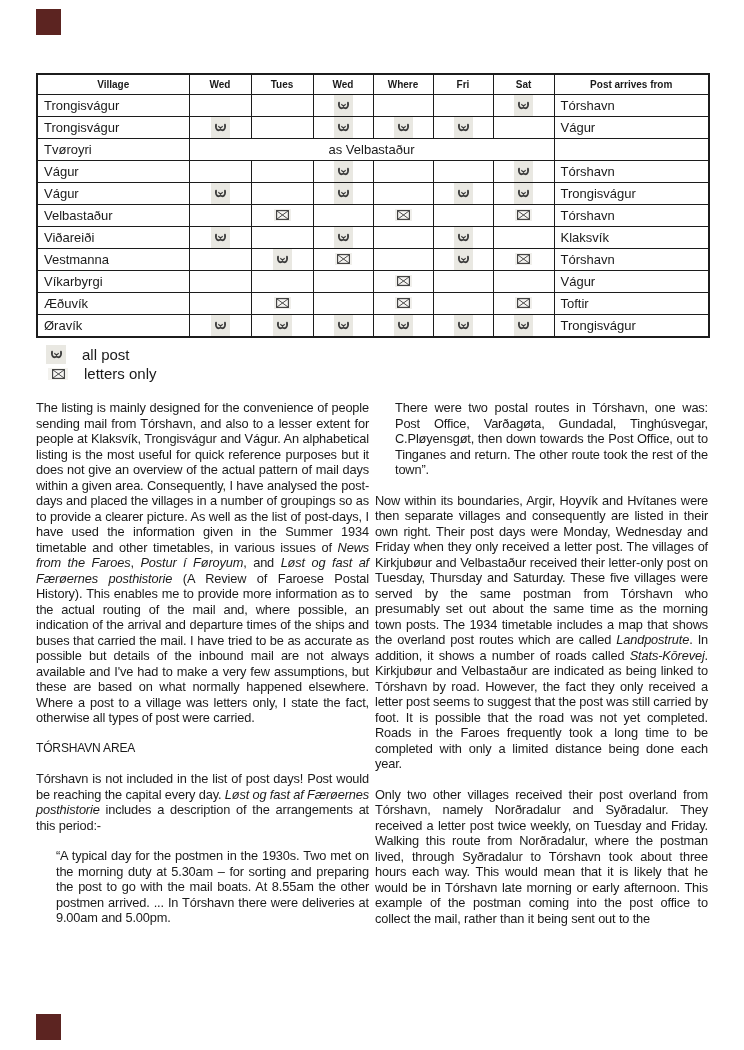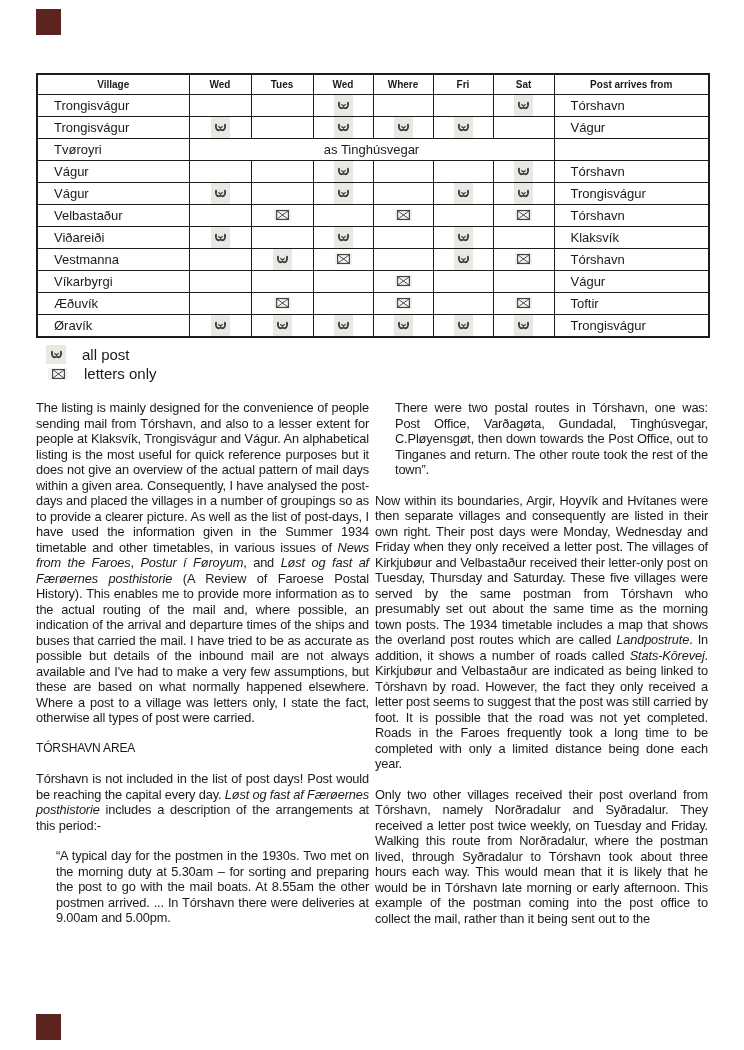--- a/index.html
+++ b/index.html
@@ -11,21 +11,21 @@
   .corner-marker{position:absolute;left:36px;width:25px;height:26px;}
   #marker-top{top:9px;}
   #marker-bottom{top:1014px;}
 
   .page{padding:73px 36px 0 36px;}
 
   table{border-collapse:collapse;width:100%;table-layout:fixed;border:2px solid #1c1c1c;}
   th,td{border:1px solid #1c1c1c;overflow:hidden;white-space:nowrap;}
   th{font-size:10px;font-weight:bold;height:19px;padding:0;text-align:center;}
   td{height:21px;font-size:13px;padding:0;vertical-align:middle;}
-  td.village,td.from{text-align:left;padding-left:16px;}
+  td.village,td.from{text-align:left;padding-left:6px;}
   td.daycell{text-align:center;}
   td.spancell{text-align:center;font-size:13px;}
   .band{display:flex;align-items:center;justify-content:center;width:19px;height:21px;margin:0 auto;}
   .envwrap{display:inline-flex;align-items:center;justify-content:center;padding:1px 2px;background:#f0efeb;}
 
   .legend{margin:7px 0 0 10px;font-size:15px;}
   .legend-item{display:flex;align-items:center;height:19px;}
   .legend-item .band{margin:0;width:20px;height:19px;}
   .legend-item .envwrap{width:16px;margin-left:2px;background:#f3f2ee;}
   .legend-label{margin-left:16px;}
@@ -125,21 +125,21 @@
                 <path d="M2.5 2 C1.5 8 5.5 10.5 8 7.5 C10.5 10.5 14.5 8 13.5 2" fill="none" stroke="#3b3b3b" stroke-width="2.2" stroke-linecap="round"></path>
                 <path d="M5.5 3.5 C6.5 6.2 9.5 6.2 10.5 3.5" fill="none" stroke="#3b3b3b" stroke-width="1.3"></path>
               </svg>
             </span>
           </td>
           <td class="daycell"></td>
           <td class="from">Vágur</td>
         </tr>
         <tr>
           <td class="village">Tvøroyri</td>
-          <td colspan="6" class="spancell">as Tinghúsvegar</td>
+          <td colspan="6" class="spancell">as Velbastaður</td>
           <td class="from"></td>
         </tr>
         <tr>
           <td class="village">Vágur</td>
           <td class="daycell"></td>
           <td class="daycell"></td>
           <td class="daycell">
             <span class="band" style="background:#e9e8e2">
               <svg width="13" height="10" viewBox="0 0 16 12">
                 <path d="M2.5 2 C1.5 8 5.5 10.5 8 7.5 C10.5 10.5 14.5 8 13.5 2" fill="none" stroke="#3b3b3b" stroke-width="2.2" stroke-linecap="round"></path>

